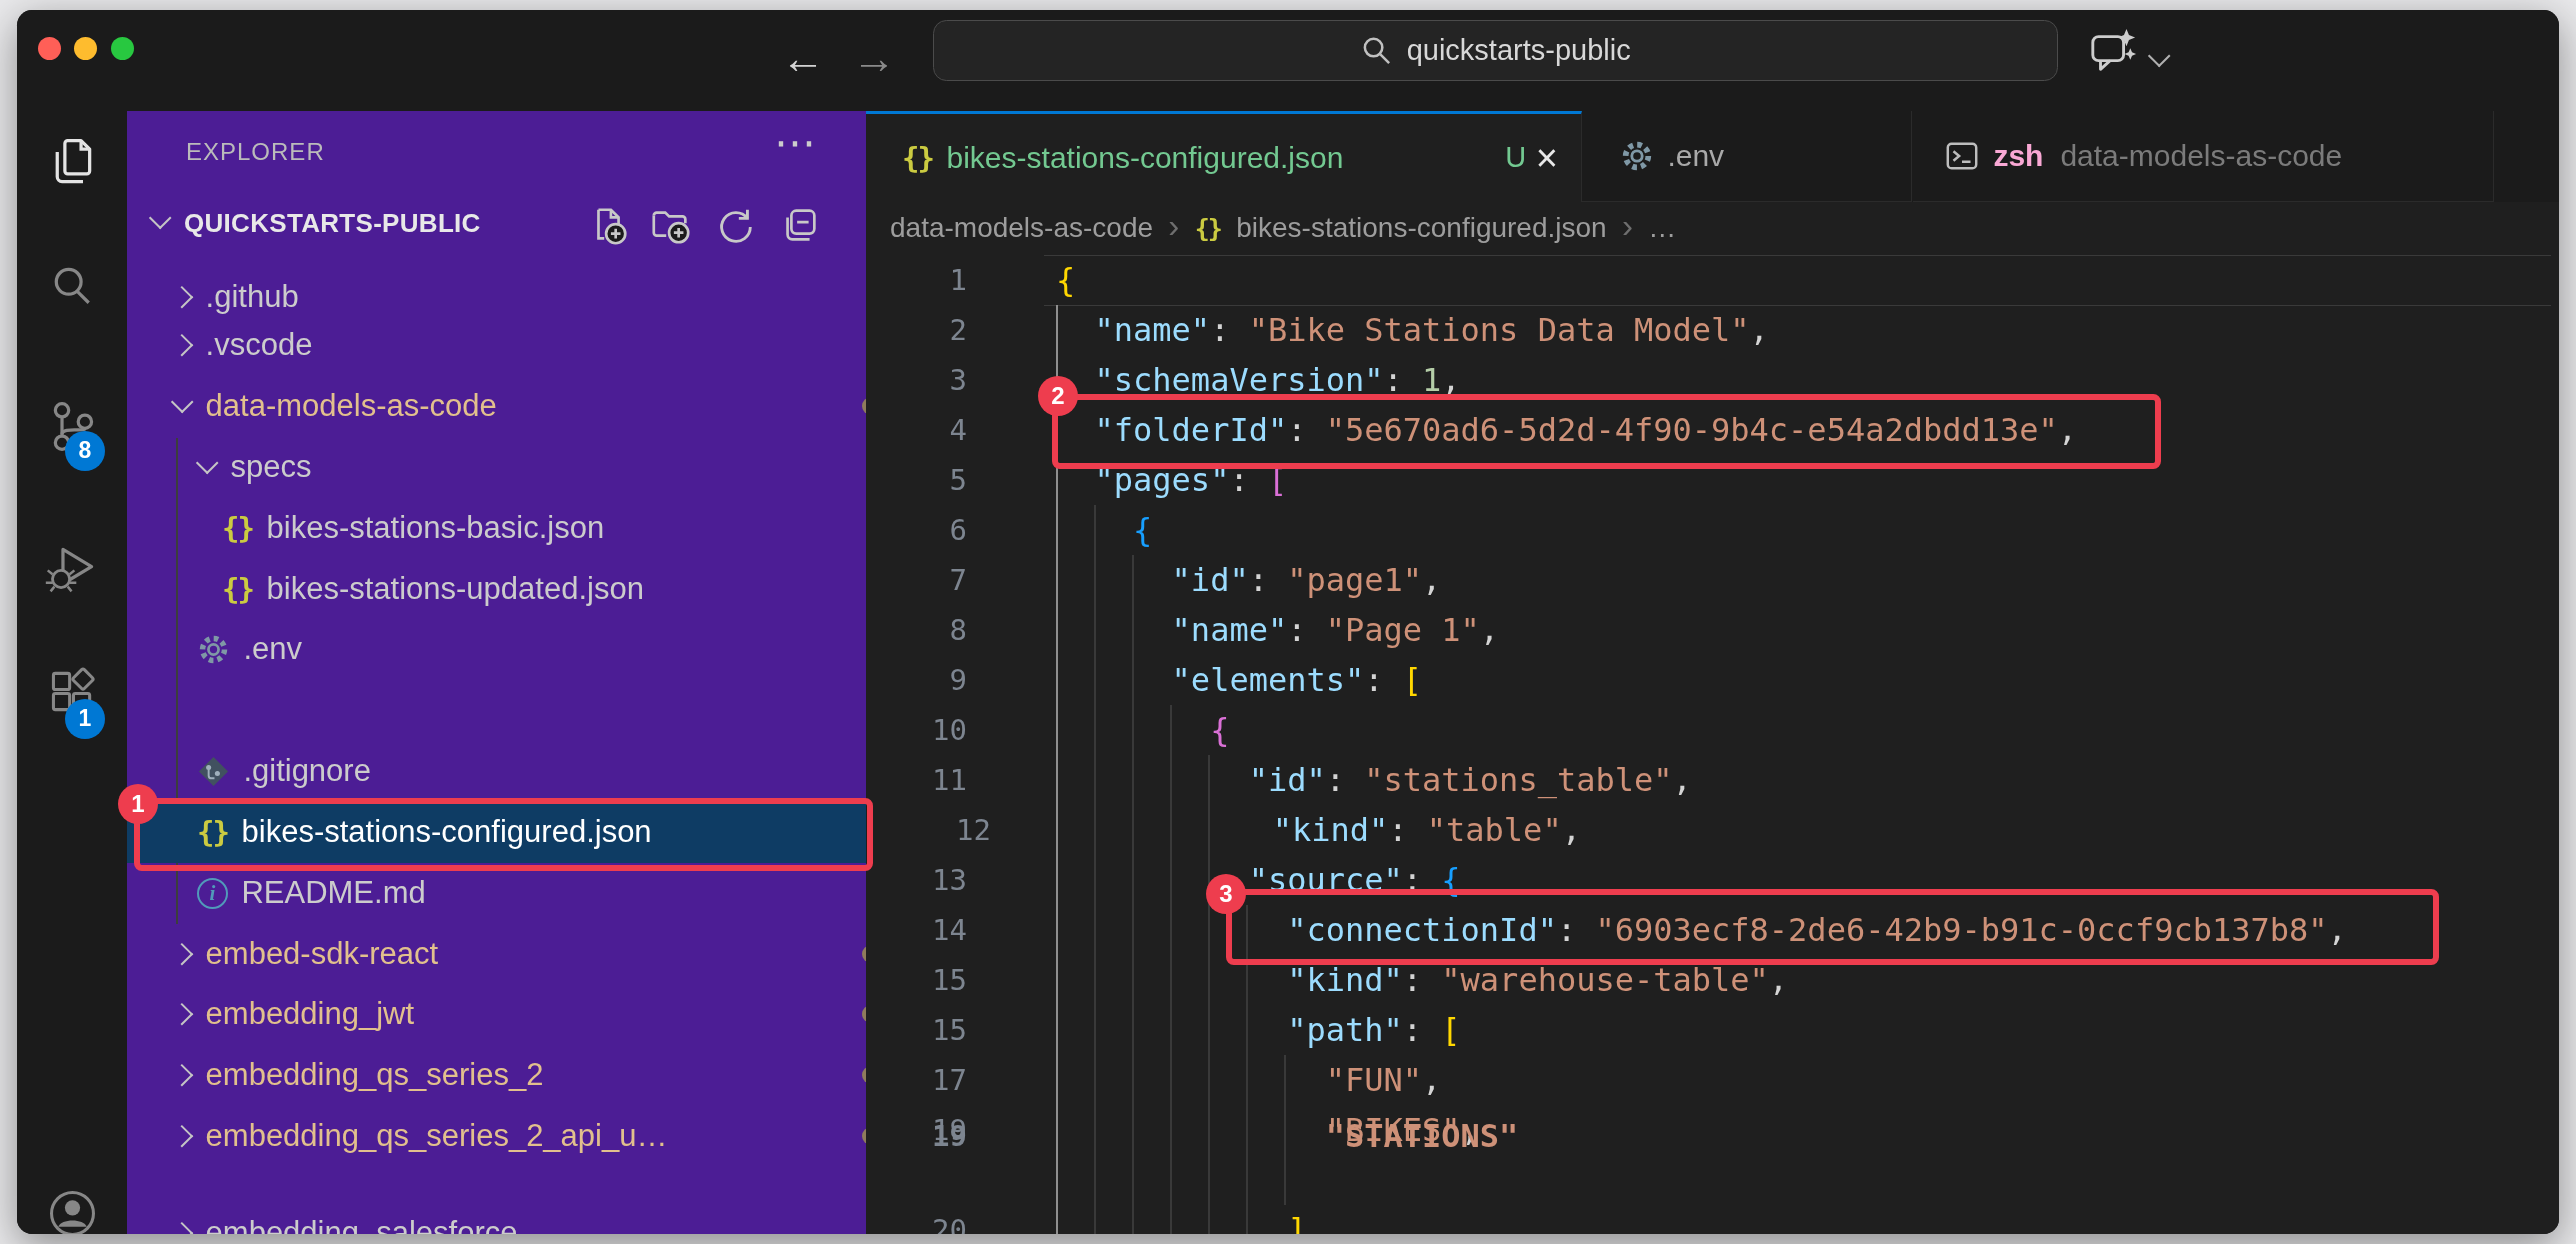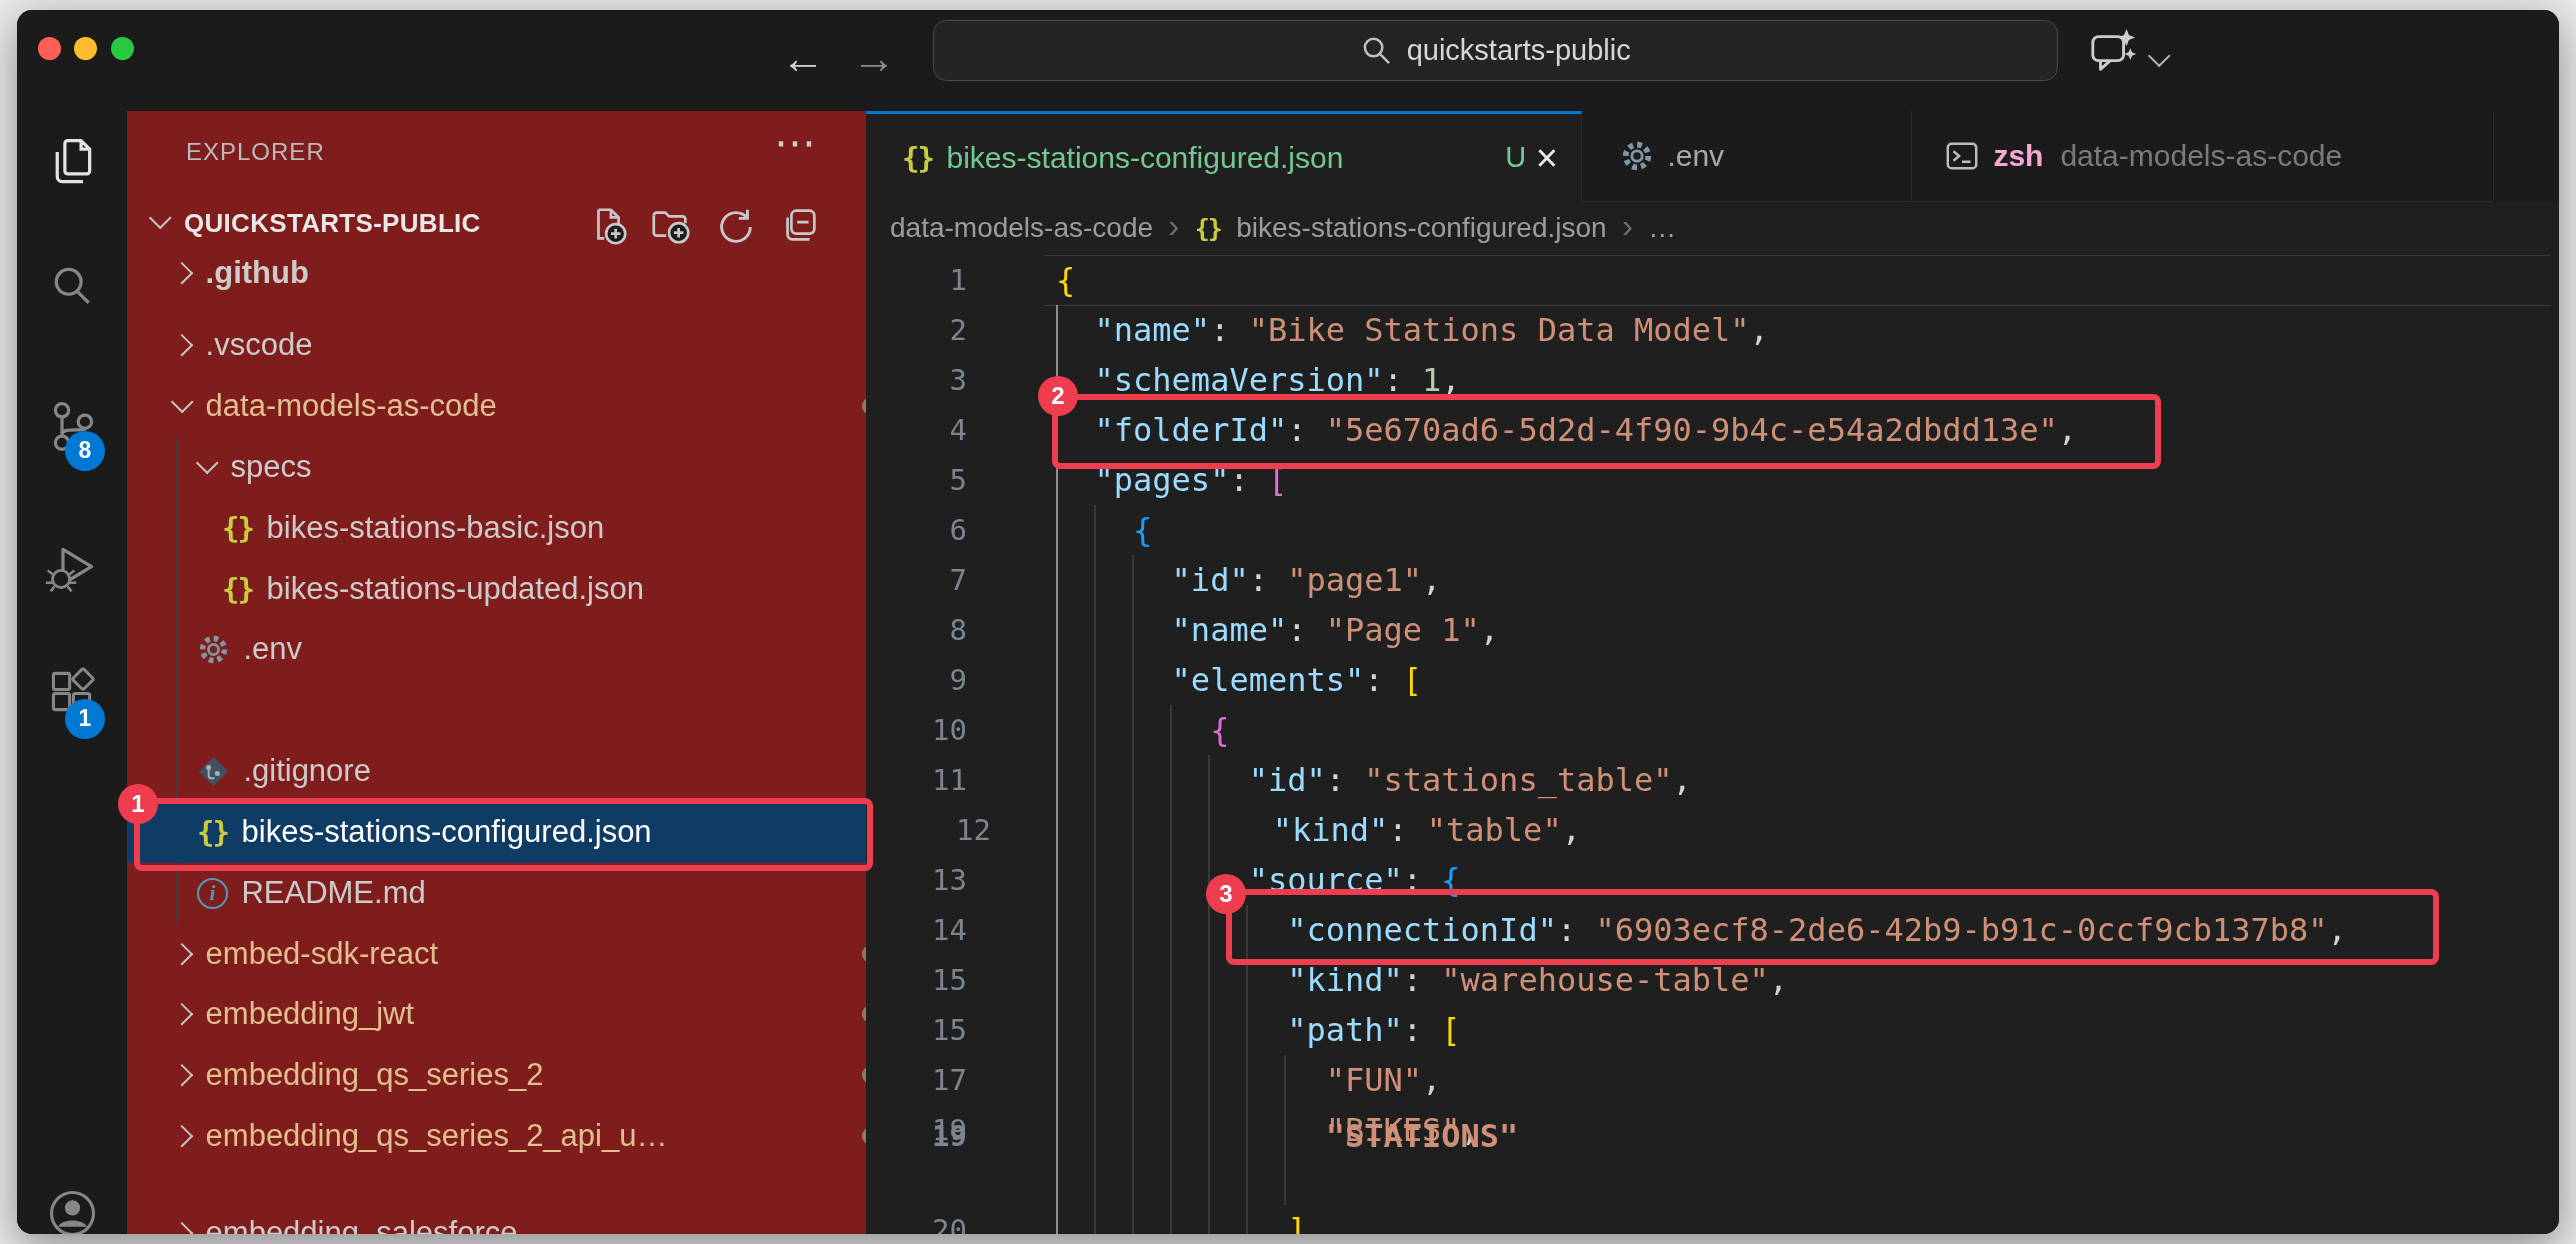--- a/index.html
+++ b/index.html
@@ -32,21 +32,21 @@
   .copilot{position:absolute;left:2071px;top:17px;width:50px;height:50px;}
   .copilot-chev{position:absolute;left:2134px;top:38px;}
   
   .activitybar{position:absolute;left:0;top:101px;width:110px;bottom:0;background:#1b1b1b;}
   .aitem{position:absolute;left:0;width:110px;height:92px;display:flex;align-items:center;justify-content:center;}
   .abadge-blue{
     position:absolute;width:40px;height:40px;border-radius:50%;background:#0078d4;
     color:#fff;font-size:23px;font-weight:700;display:flex;align-items:center;justify-content:center;z-index:5;
   }
   
-  .sidebar{position:absolute;left:110px;top:101px;width:739px;bottom:0;background:#7f1d1d;border-right:6px solid #1d4ed8;}
+  .sidebar{position:absolute;left:110px;top:101px;width:739px;bottom:0;background:#4c1d95;border-right:6px solid #1d4ed8;}
   .sb-header{position:absolute;left:0;top:0;width:100%;height:86px;}
   .sb-title{position:absolute;left:59px;top:27px;font-size:24px;letter-spacing:1px;color:#bbbbbb;}
   .sb-dots{position:absolute;left:647px;top:7.7px;font-size:42px;color:#cccccc;}
   .sb-root{position:absolute;left:0;top:86px;width:100%;height:57px;}
   .sb-root-label{position:absolute;left:57px;top:11.5px;font-size:26px;font-weight:700;color:#e8e8e8;letter-spacing:0.3px;white-space:nowrap;}
   .sb-root .chev{position:absolute;left:25px;top:21px;}
   .sb-action{position:absolute;top:7.7px;width:44px;height:44px;}
   .tree{position:absolute;left:0;top:0;width:100%;height:100%;}
   .tree-guide{position:absolute;left:49px;width:1.9px;background:#3d3d3d;}
   .trow{position:absolute;left:0;width:100%;height:61px;display:flex;align-items:center;}
@@ -230,21 +230,21 @@
       <span class="sb-action" style="left:651px;">
         <svg width="44" height="44" viewBox="0 0 46 46">
           <path d="M10 14 v18 a5 5 0 0 0 5 5 h18" fill="none" stroke="#c8c8c8" stroke-width="2.8"></path>
           <rect x="14" y="7" width="24" height="24" rx="5" fill="none" stroke="#c8c8c8" stroke-width="2.8"></rect>
           <path d="M20 19 h12" stroke="#c8c8c8" stroke-width="2.8"></path>
         </svg>
       </span>
     </div>
     <div class="tree" id="tree">
       <div class="tree-guide" style="top:327px;height:486px;"></div>
-    <div class="trow" style="top: 132px; padding-left: 45px; font-weight: bold;">
+    <div class="trow" style="top: 156px; padding-left: 45px;">
           <span class="chev right"></span>
           <span class="tlabel">.github</span>
         </div>
         <div class="trow" style="top: 204px; padding-left: 45px;">
           <span class="chev right"></span>
           <span class="tlabel">.vscode</span>
         </div>
         <div class="trow" style="top: 265px; padding-left: 45px;">
           <span class="chev down"></span>
           <span class="tlabel mod">data-models-as-code</span>

